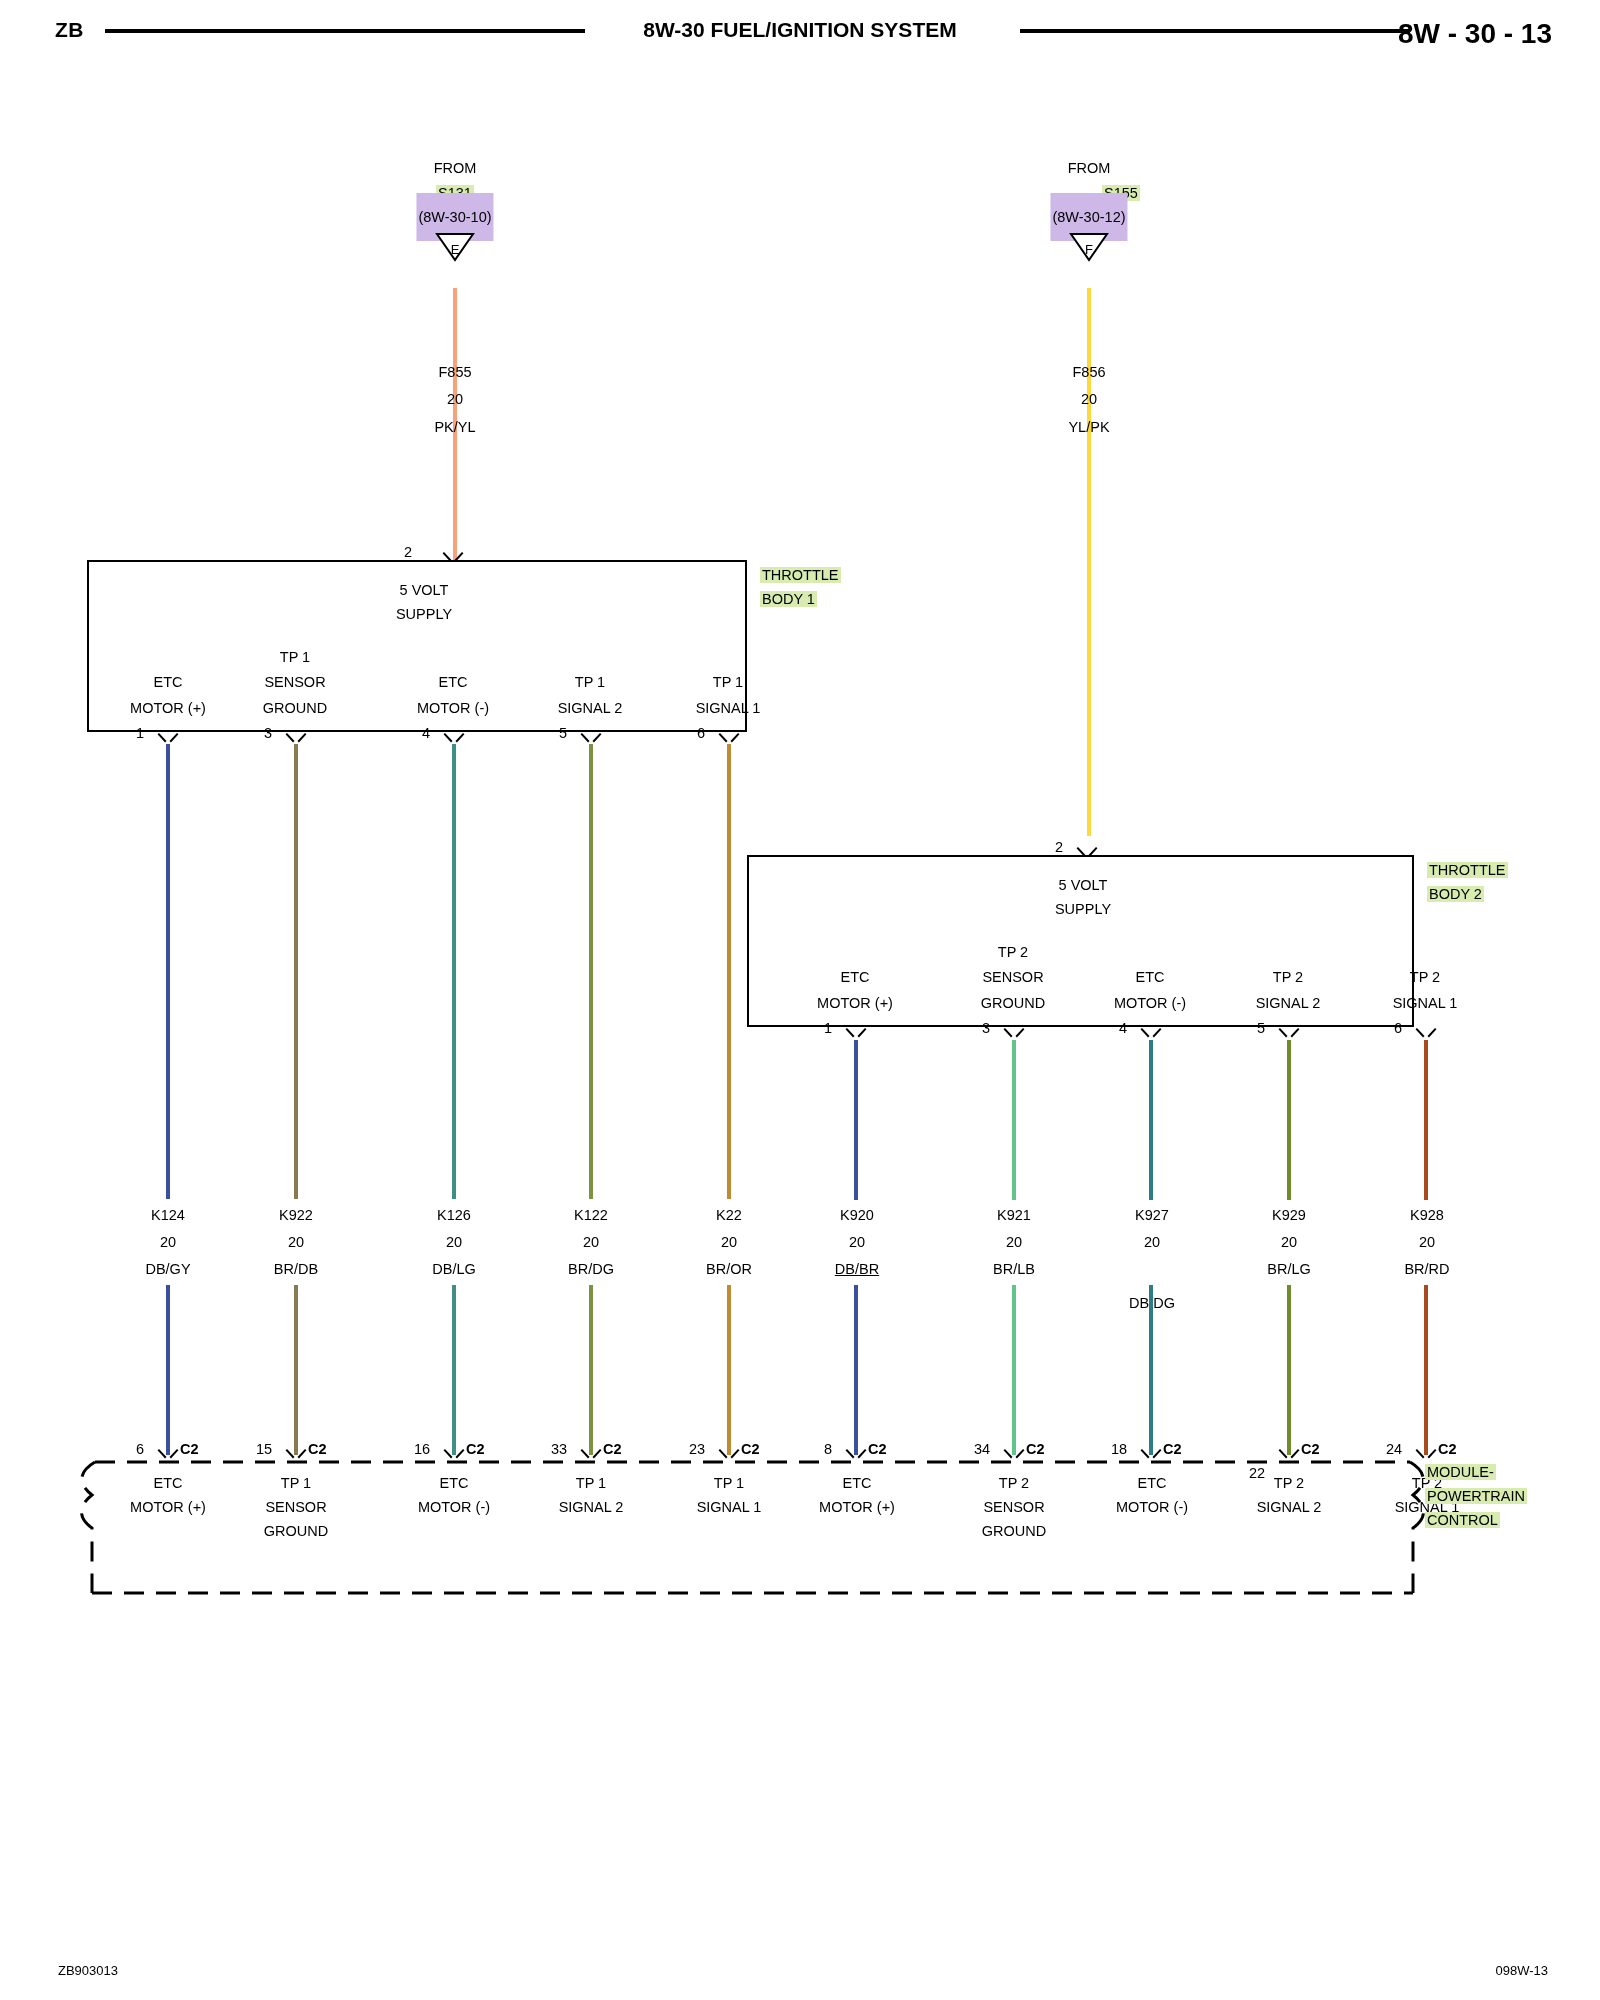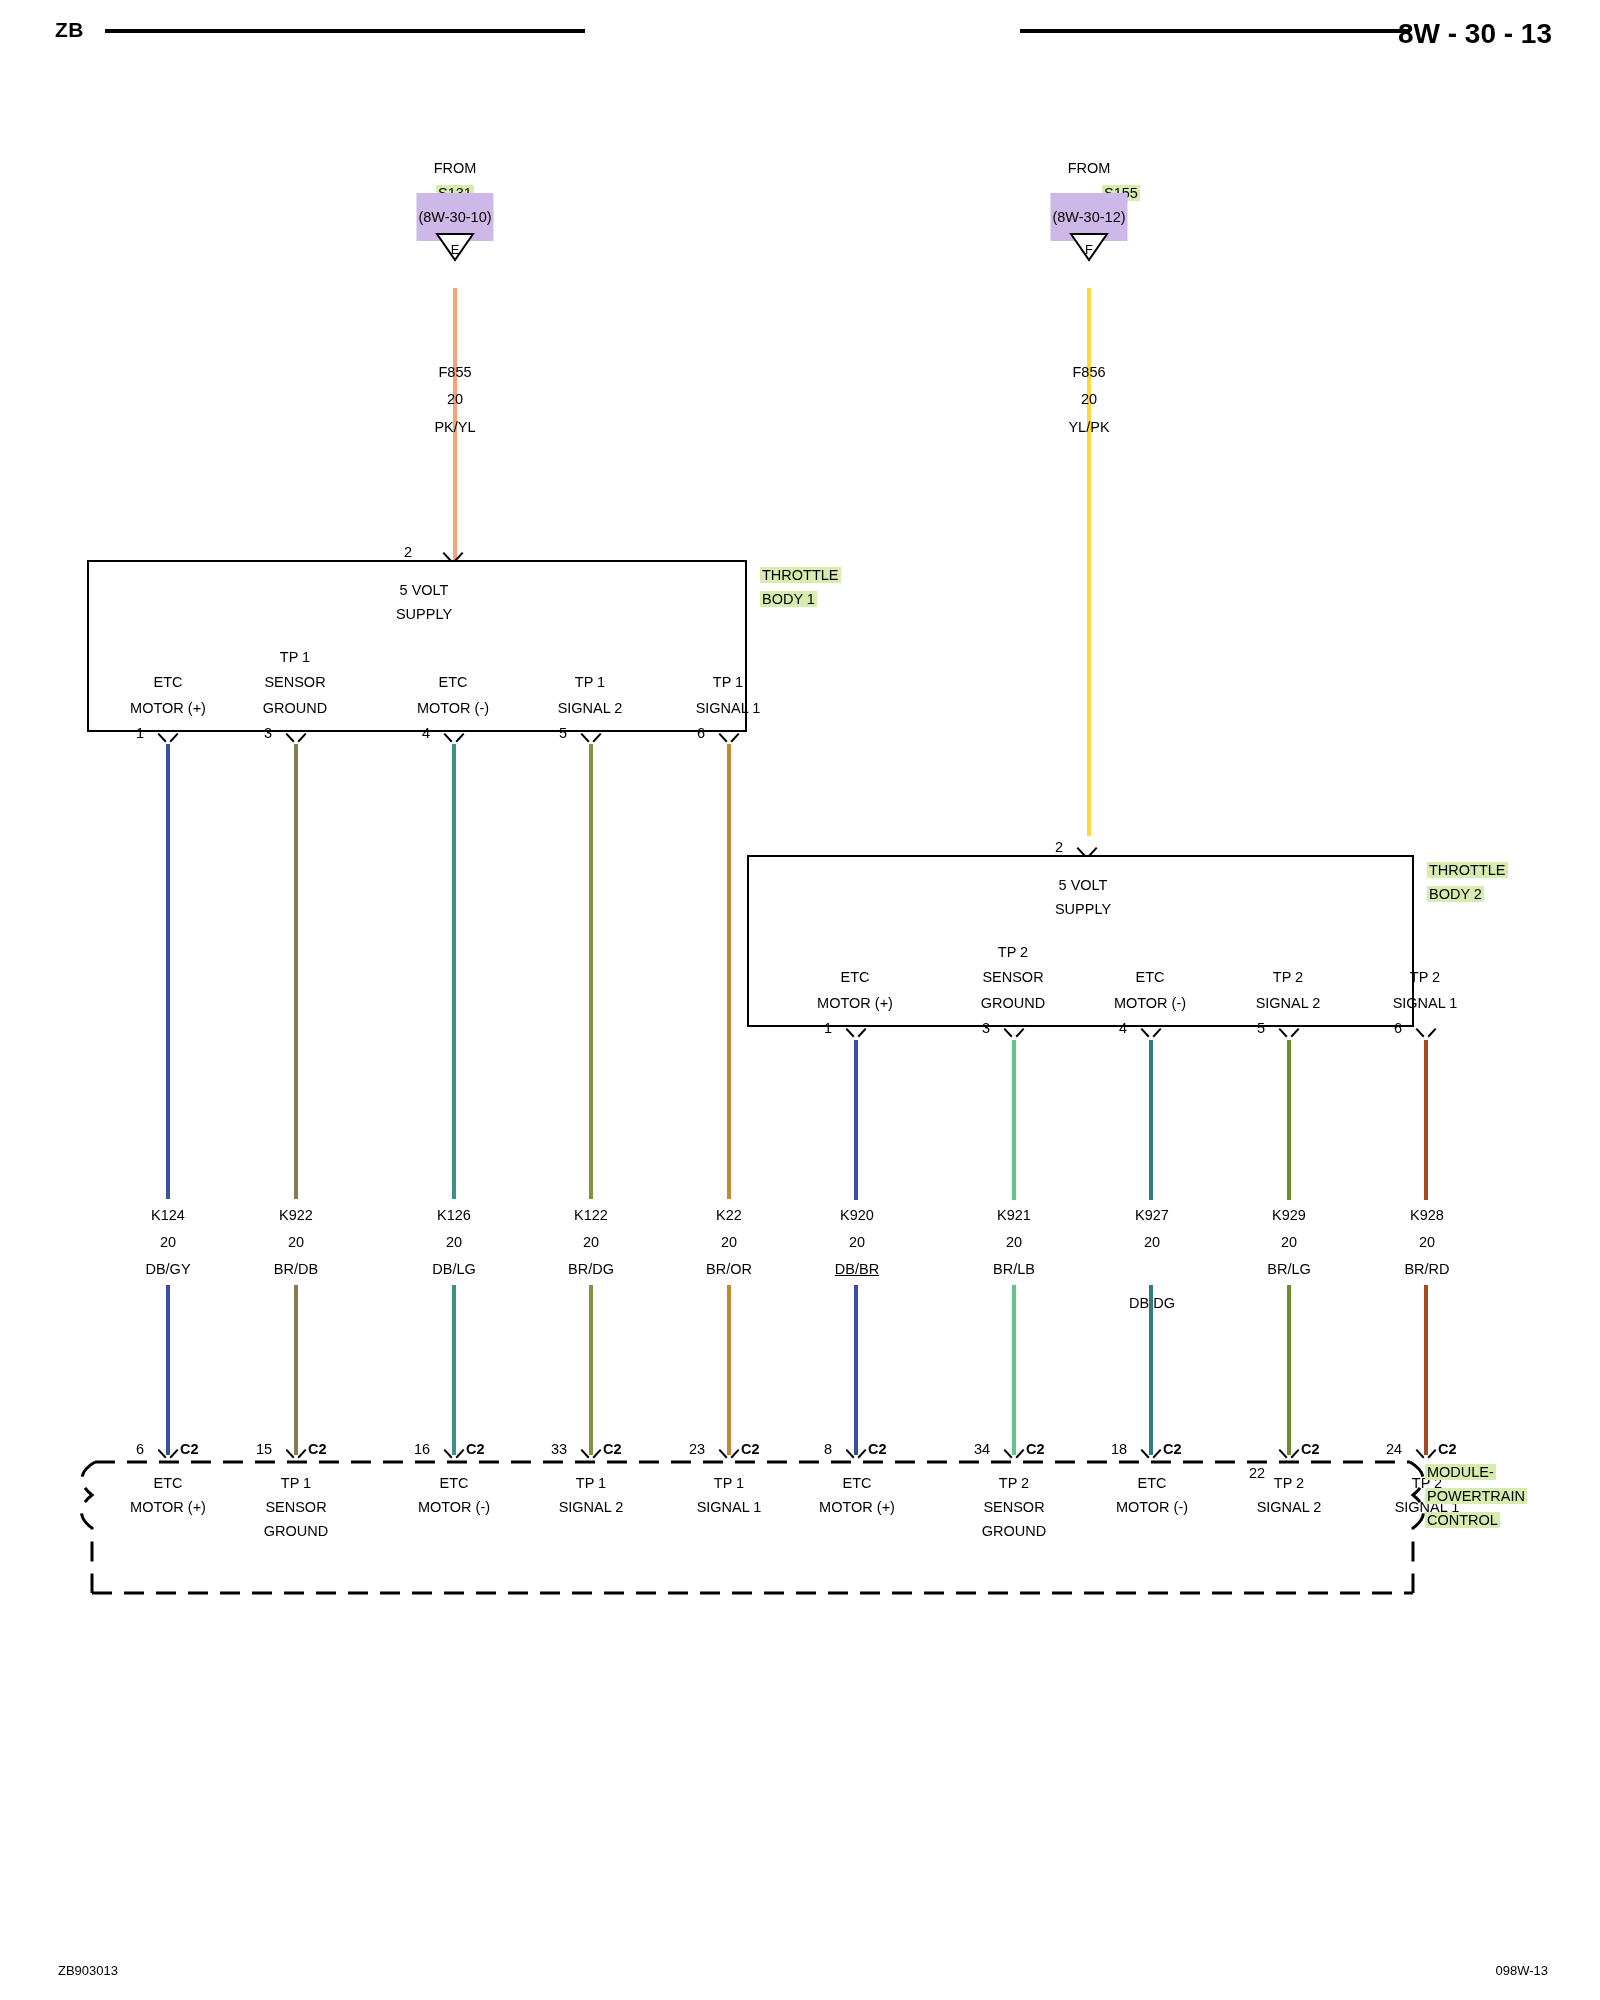--- a/index.html
+++ b/index.html
@@ -126,20 +126,21 @@
   svg.ov { position: absolute; left: 0; top: 0; width: 1600px; height: 2000px; pointer-events: none; }
 </style>
 </head>
 <body>
 
 <div id="sheet">
 
   <div class="hdr">
     <div class="hdr-left">ZB</div>
     <div class="hdr-rule left"></div>
+    <div class="hdr-title">8W-30 FUEL/IGNITION SYSTEM</div>
     <div class="hdr-rule right"></div>
     <div class="hdr-right">8W - 30 - 13</div>
   </div>
 
   <div class="t c" style="left:455px; top:158px;">FROM</div>
   <div class="t c" style="left:455px; top:183px;"><span class="hl-green">S131</span></div>
   <div class="t c" style="left:455px; top:207px;"><span class="hl-purple">(8W-30-10)</span></div>
   <div class="tri" style="left:435px; top:232px;">
     <svg width="40" height="30" viewBox="0 0 40 30">
         <polygon points="2,2 38,2 20,28" fill="#ffffff" stroke="#000" stroke-width="2"></polygon>

